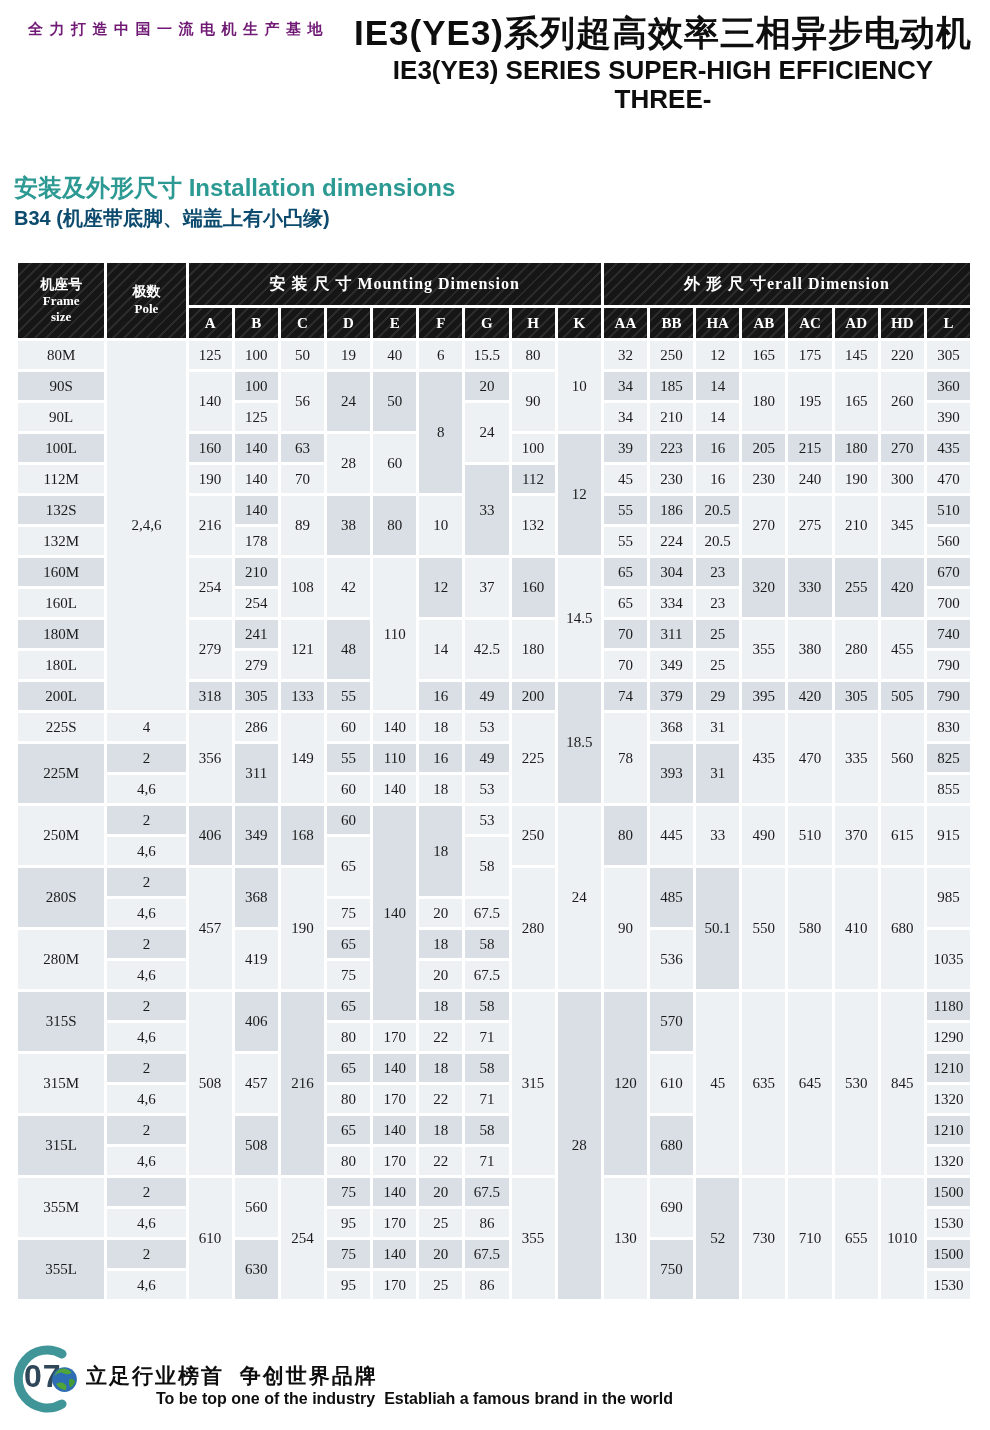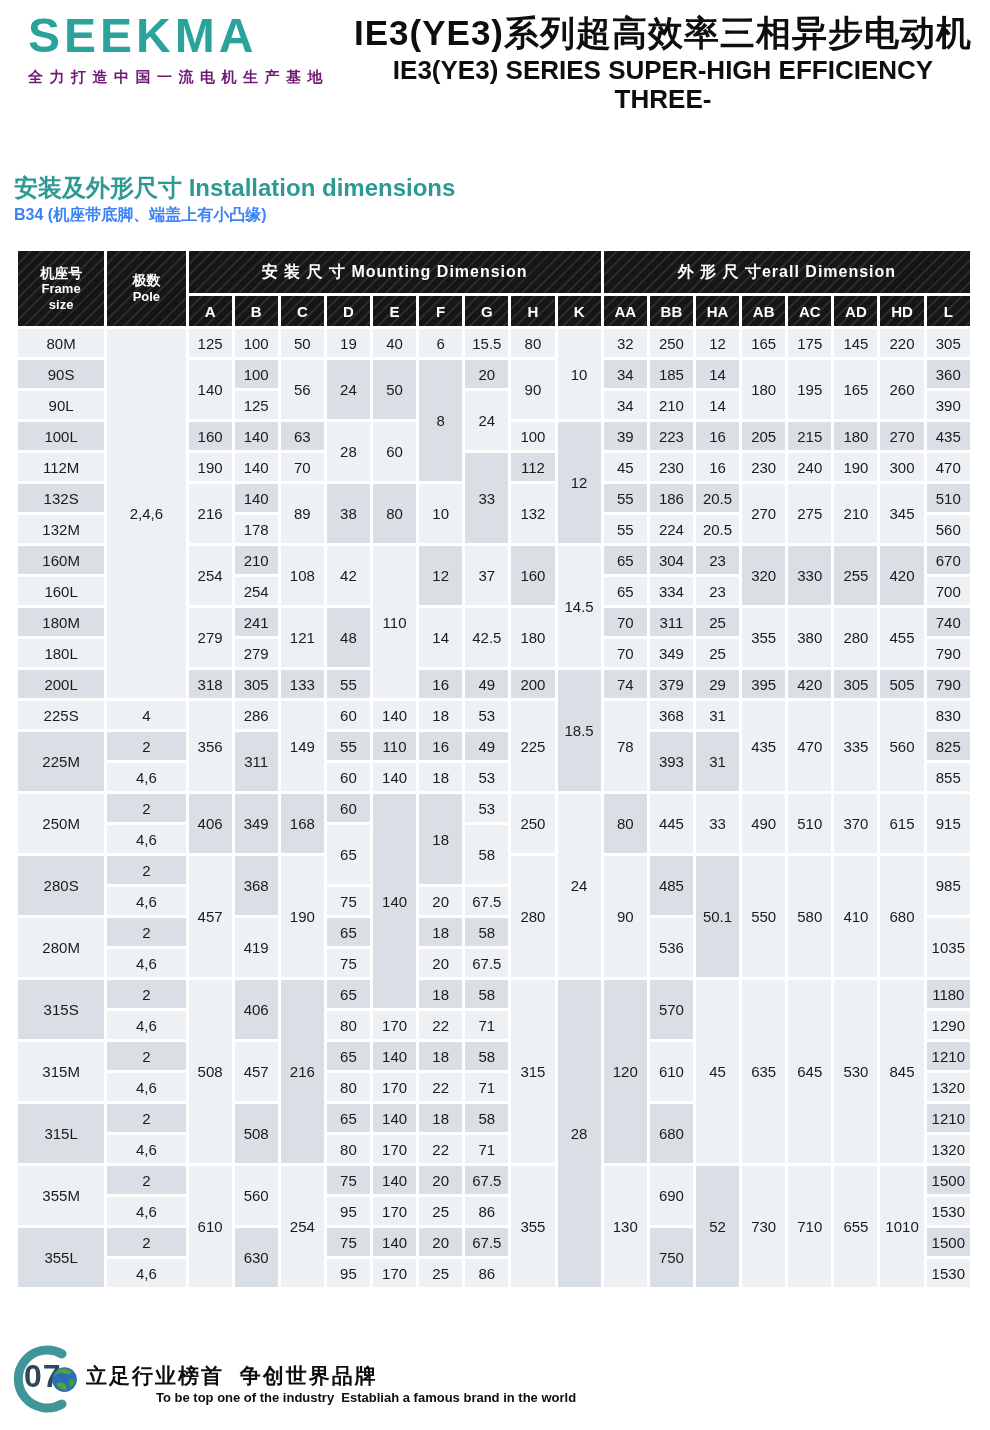--- a/index.html
+++ b/index.html
@@ -7,47 +7,46 @@
         font-family:"Liberation Sans", sans-serif;color:#111;}
   
   .logo-block{position:absolute;left:28px;top:12px;}
   .logo{font-size:48px;font-weight:900;color:#2aa39b;letter-spacing:4px;line-height:1;}
   .tagline{margin-top:8px;font-size:15px;font-weight:700;color:#701a75;letter-spacing:6.5px;white-space:nowrap;}
   .title-block{position:absolute;left:348px;top:14px;width:630px;text-align:center;}
   .title-zh{font-size:35px;font-weight:900;color:#0e0e0e;letter-spacing:1px;white-space:nowrap;line-height:1.1;}
   .title-en{font-size:26px;font-weight:800;color:#0e0e0e;line-height:1.15;margin-top:3px;}
   
   .sec-heading{position:absolute;left:14px;top:172px;font-size:24px;font-weight:800;color:#2c9a93;}
-  .sec-sub{position:absolute;left:14px;top:205px;font-size:16px;font-weight:700;color:#3b82f6;}
+  .sec-sub{position:absolute;left:14px;top:205px;font-size:20px;font-weight:700;color:#0c4a6e;}
   
-  .dim-table{position:absolute;left:15px;top:248px;width:958px;border-collapse:separate;border-spacing:3px;table-layout:fixed;}
+  .dim-table{position:absolute;left:15px;top:260px;width:958px;border-collapse:separate;border-spacing:3px;table-layout:fixed;font-family:Liberation Serif, serif;}
   .dim-table th{background-color:#161616;
      background-image:repeating-linear-gradient(135deg, rgba(255,255,255,0.09) 0px, rgba(255,255,255,0.09) 2px, rgba(255,255,255,0) 2px, rgba(255,255,255,0) 8px);
      color:#fff;font-weight:700;text-align:center;vertical-align:middle;padding:0;}
   .dim-table th.group{height:42px;font-size:16px;letter-spacing:1px;}
   .dim-table th.letter{height:30px;font-size:15px;}
   .dim-table th.corner{font-size:14px;line-height:1.2;}
   .dim-table th.corner .corner-en{font-weight:700;font-size:13px;width:52px;margin:0 auto;}
   .dim-table td{height:28px;text-align:center;vertical-align:middle;font-size:15px;color:#1b1b1b;padding:0;}
   .dim-table td.light{background:#edf1f4;}
   .dim-table td.dark{background:#d9dfe5;}
   
   .crescent{position:absolute;left:6px;top:1344px;}
   .page-num{position:absolute;left:24px;top:1358px;font-size:32px;font-weight:600;color:#2f4759;letter-spacing:1px;}
   .globe{position:absolute;left:51px;top:1366px;}
   .slogan-zh{position:absolute;left:86px;top:1362px;font-size:21px;font-weight:800;color:#0e0e0e;letter-spacing:2px;white-space:pre;}
-  .slogan-en{position:absolute;left:156px;top:1390px;font-size:13px;font-weight:700;color:#0e0e0e;white-space:pre;}
+  .slogan-en{position:absolute;left:156px;top:1390px;font-size:16px;font-weight:700;color:#0e0e0e;white-space:pre;}
 </style>
 </head>
 <body>
 
 <div class="page">
 
   <div class="logo-block">
-    <div class="logo">SEEKMA</div>
     <div class="tagline">全力打造中国一流电机生产基地</div>
   </div>
 
   <div class="title-block">
     <div class="title-zh">IE3(YE3)系列超高效率三相异步电动机</div>
     <div class="title-en">
       <span>IE3(YE3) SERIES SUPER-HIGH EFFICIENCY THREE-</span><br>
     </div>
   </div>
 

